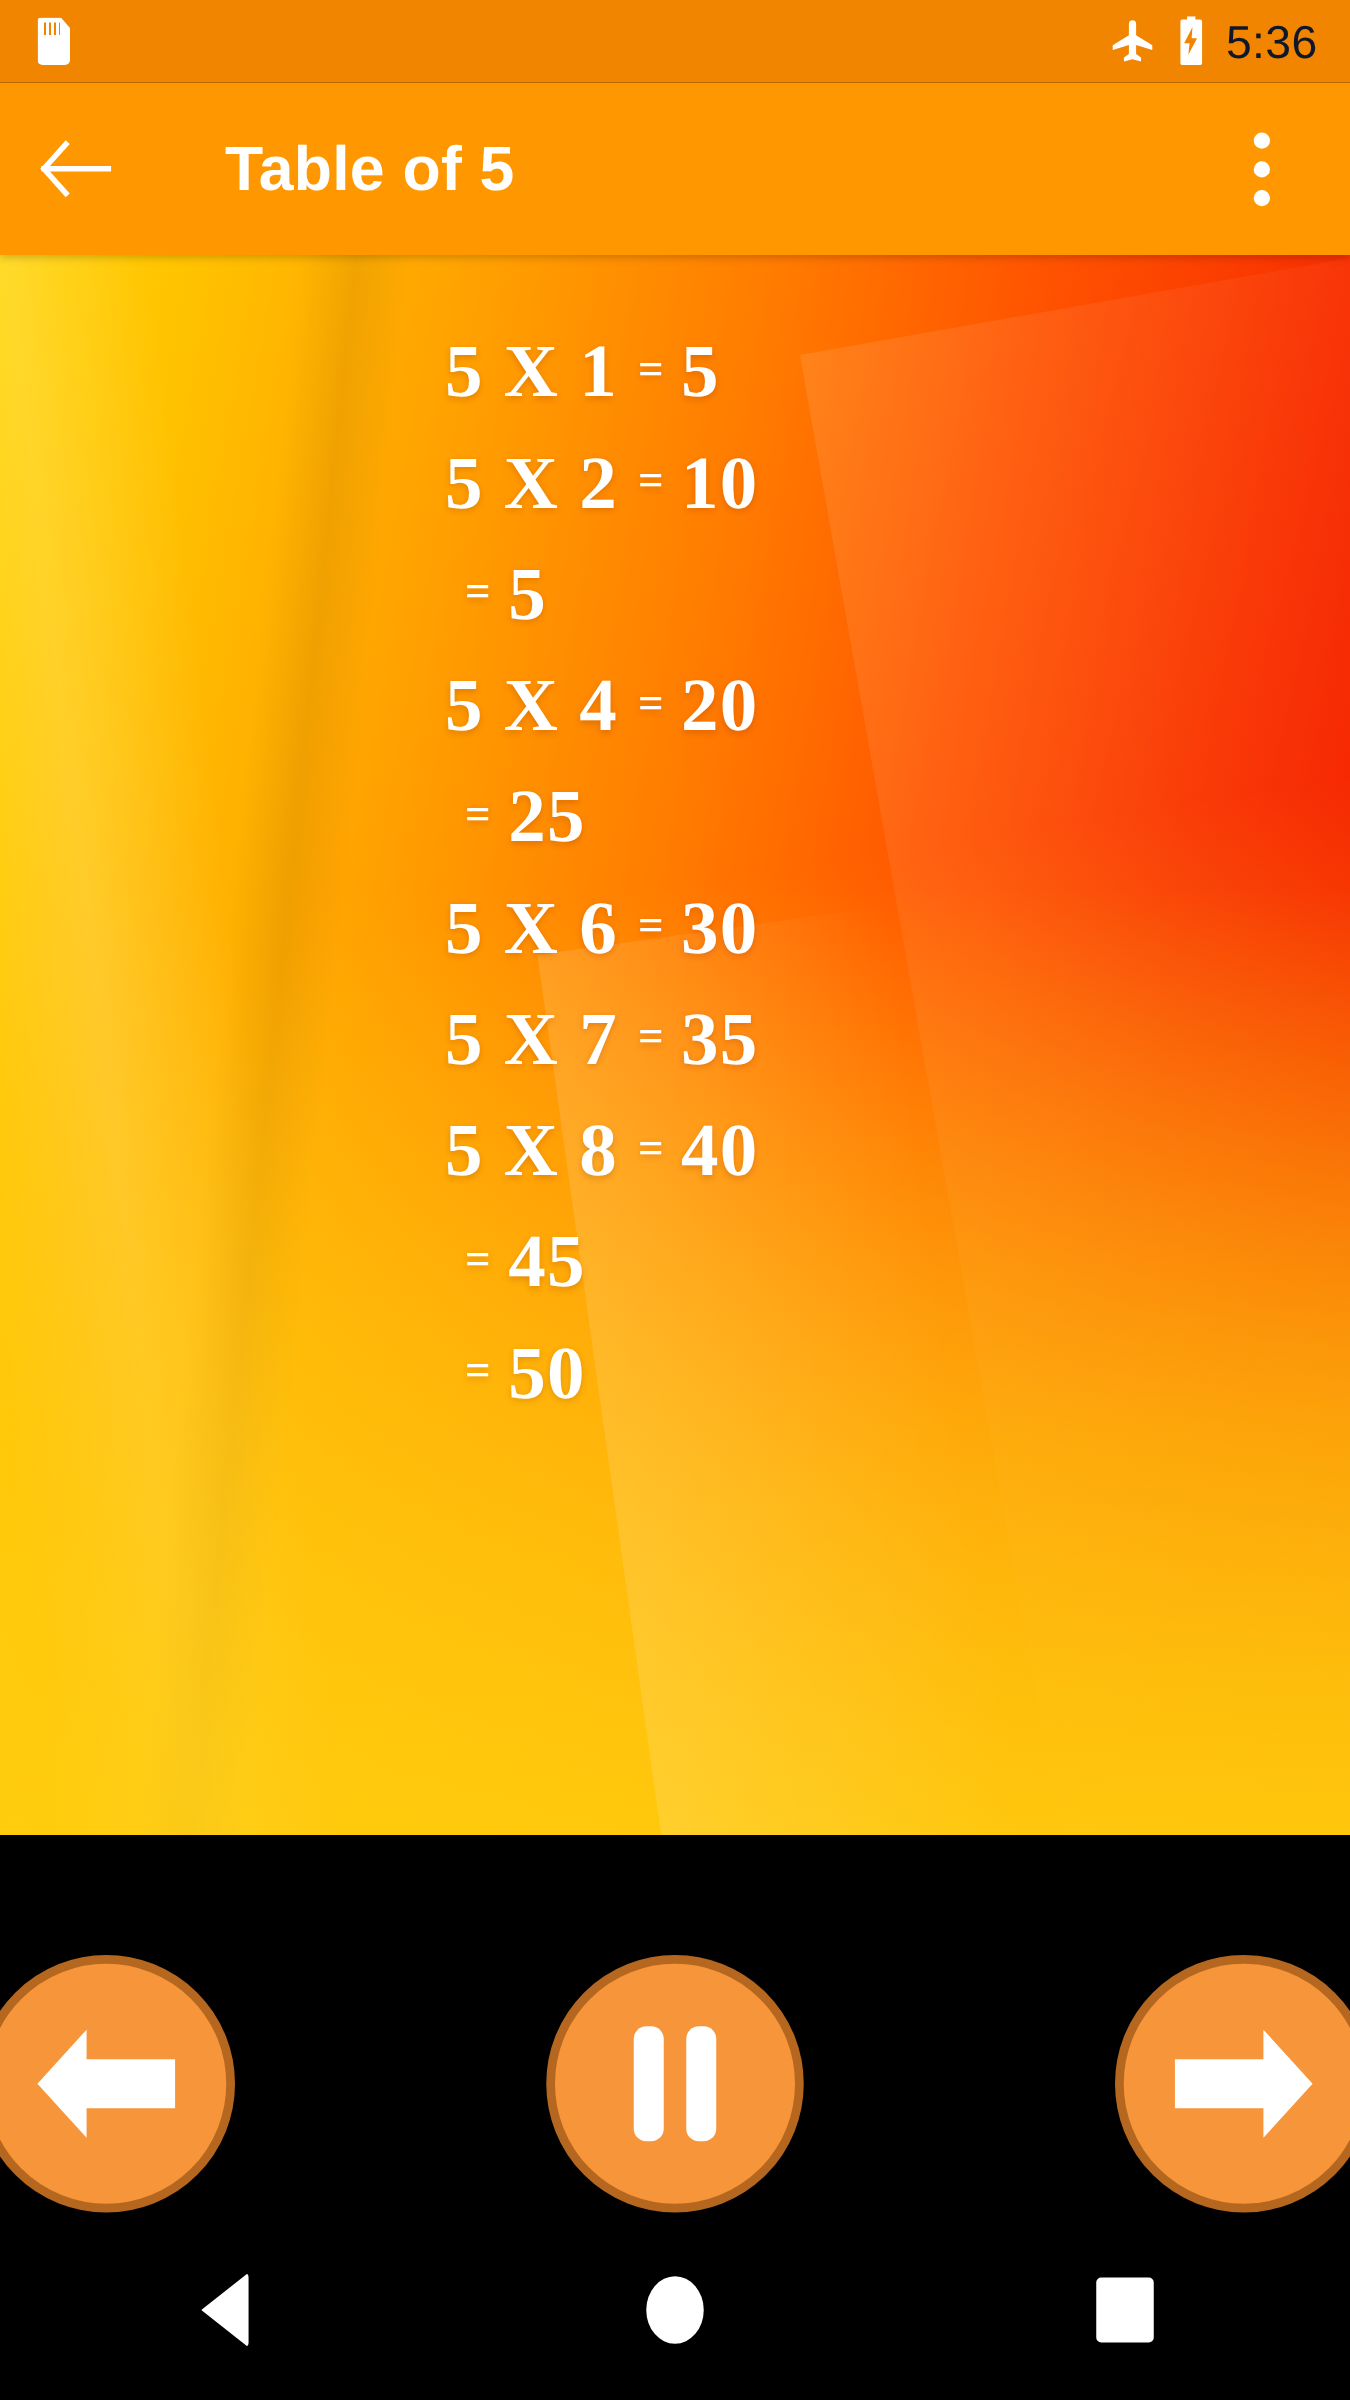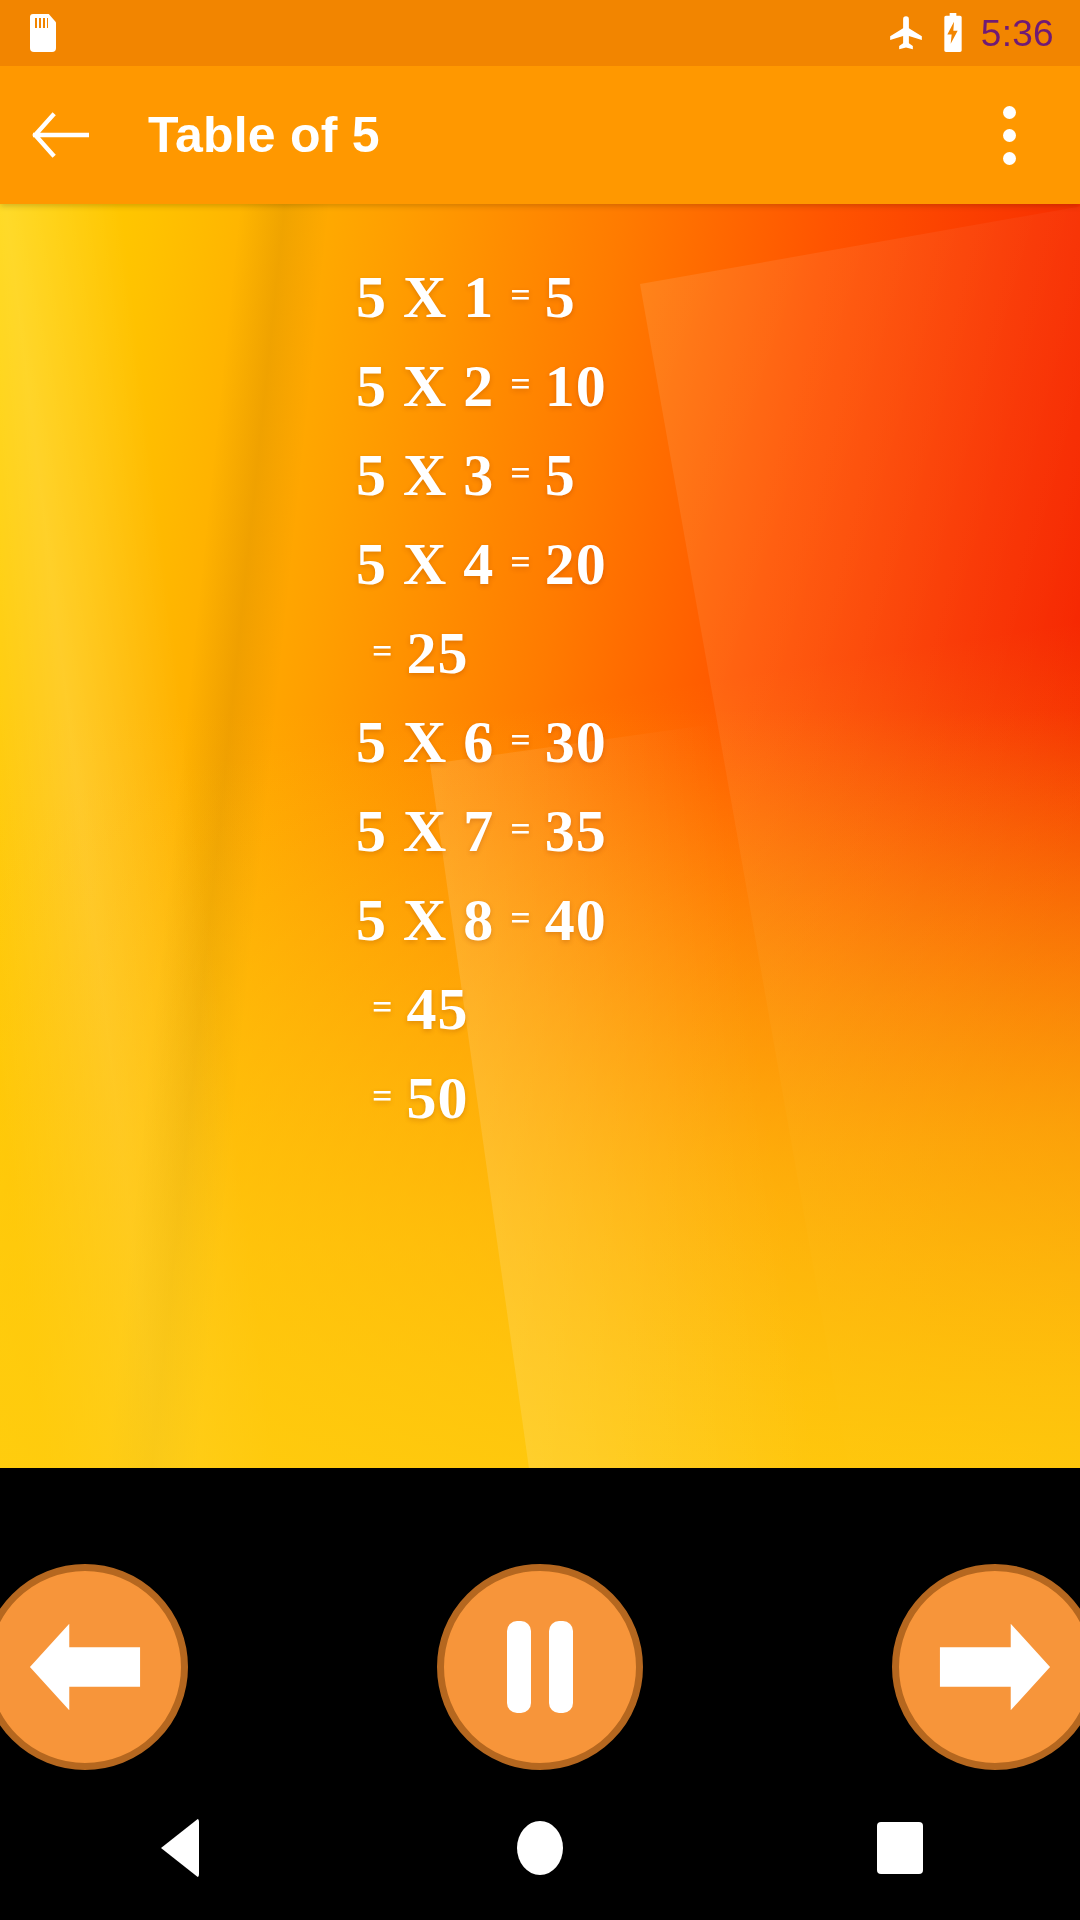--- a/index.html
+++ b/index.html
@@ -49,21 +49,21 @@
   }
   .sd-card-icon .pins {
     position: absolute; left: 5px; top: 4px;
     width: 13px; height: 10px;
     background: repeating-linear-gradient(to right, #F28500 0 2px, transparent 2px 4px);
   }
 
   .airplane-icon { width: 38px; height: 38px; display: block; }
   .battery-icon  { width: 24px; height: 40px; display: block; }
   #status-time {
-    color: #701a75;
+    color: #0f172a;
     font-size: 37px;
     font-weight: 400;
     letter-spacing: 0.3px;
     line-height: 1;
     font-family: "Liberation Sans", sans-serif;
   }
 
   
   #app-bar {
     position: absolute;
@@ -80,21 +80,21 @@
     width: 120px; height: 138px;
     display: flex; align-items: center; justify-content: center;
     cursor: pointer;
   }
   .back-arrow-icon { width: 58px; height: 46px; display:block; }
   #app-bar-title {
     color: #ffffff;
     font-size: 50px;
     font-weight: bold;
     letter-spacing: 0.2px;
-    margin-left: 28px;
+    margin-left: 60px;
     font-family: "Liberation Sans", sans-serif;
     white-space: nowrap;
   }
   #overflow-button {
     position: absolute;
     right: 18px; top: 0;
     width: 106px; height: 138px;
     display: flex; flex-direction: column;
     align-items: center; justify-content: center;
     gap: 10px;
@@ -324,21 +324,20 @@
         <span class="row-lhs">5 X 1</span>
         <span class="row-eq">=</span>
         <span class="row-rhs">5</span>
       </div>
       <div class="table-row">
         <span class="row-lhs">5 X 2</span>
         <span class="row-eq">=</span>
         <span class="row-rhs">10</span>
       </div>
       <div class="table-row">
-        <span class="row-lhs">5 X 3</span>
         <span class="row-eq">=</span>
         <span class="row-rhs">5</span>
       </div>
       <div class="table-row">
         <span class="row-lhs">5 X 4</span>
         <span class="row-eq">=</span>
         <span class="row-rhs">20</span>
       </div>
       <div class="table-row">
         <span class="row-eq">=</span>

